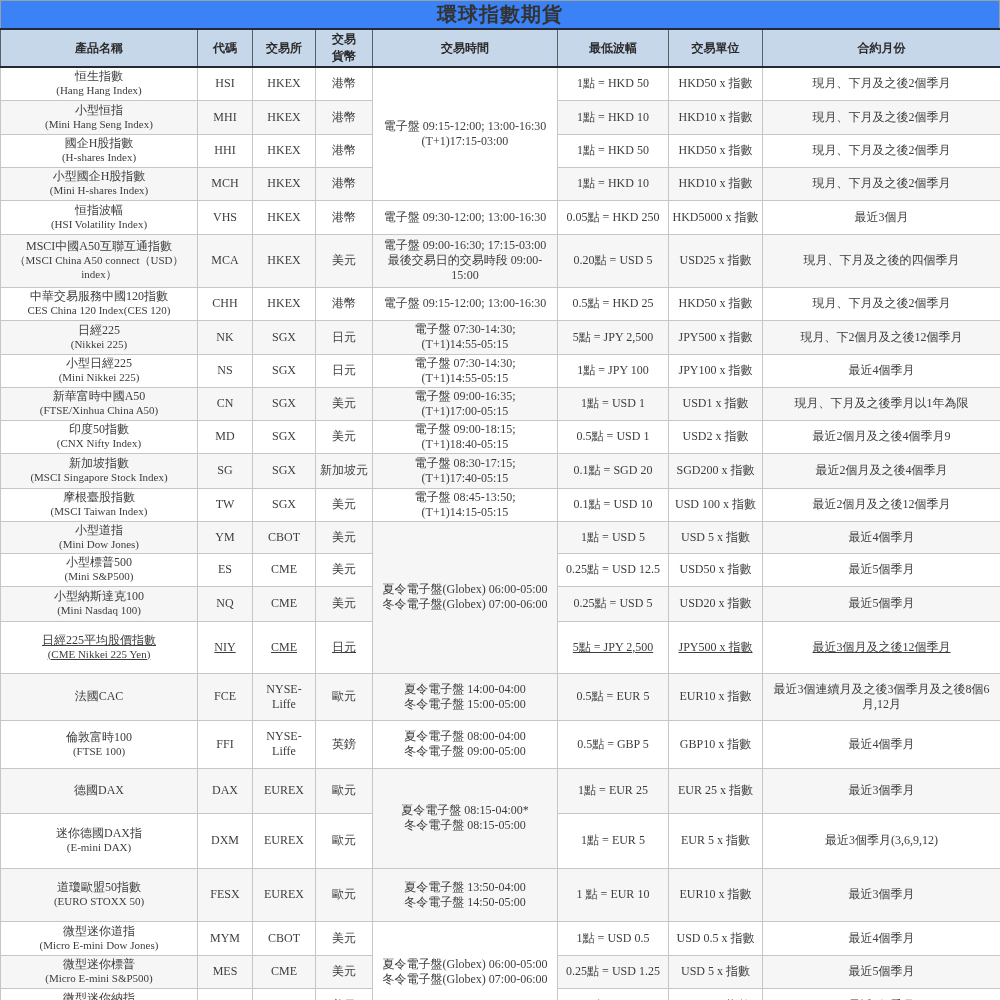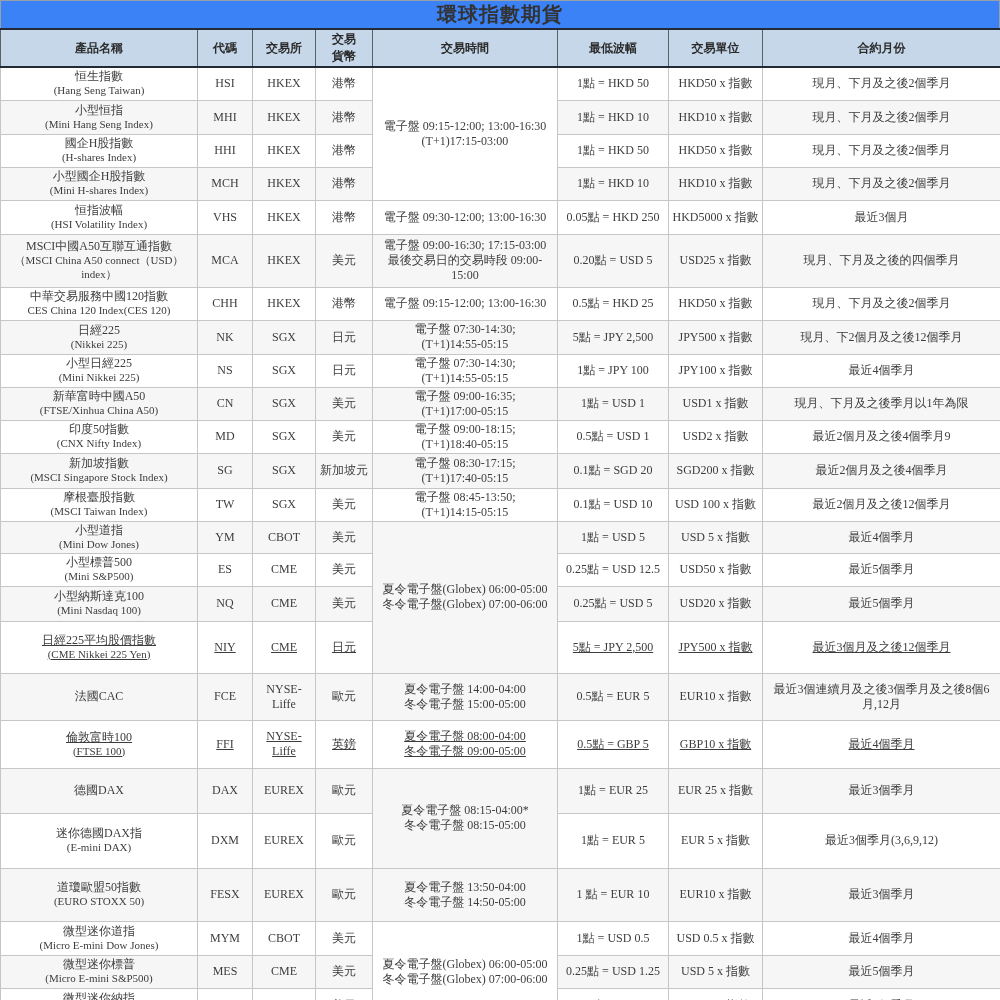--- a/index.html
+++ b/index.html
@@ -60,21 +60,21 @@
         <th>交易時間</th>
         <th>最低波幅</th>
         <th>交易單位</th>
         <th>合約月份</th>
       </tr>
     </thead>
     <tbody>
         <tr style="height: 33px;">
           <td class="c-product">
             <div class="zh">恒生指數</div>
-            <div class="en">(Hang Seng Taiwan)</div>
+            <div class="en">(Hang Hang Index)</div>
           </td>
           <td class="c-code">HSI</td>
           <td class="c-exch">HKEX</td>
           <td class="c-curr">港幣</td>
           <td class="c-hours" rowspan="4">
             <div>電子盤 09:15-12:00; 13:00-16:30</div>
             <div>(T+1)17:15-03:00</div>
           </td>
           <td class="c-tick">1點 = HKD 50</td>
           <td class="c-unit">HKD50 x 指數</td>
@@ -318,21 +318,21 @@
           <td class="c-exch">NYSE-Liffe</td>
           <td class="c-curr">歐元</td>
           <td class="c-hours">
             <div>夏令電子盤 14:00-04:00</div>
             <div>冬令電子盤 15:00-05:00</div>
           </td>
           <td class="c-tick">0.5點 = EUR 5</td>
           <td class="c-unit">EUR10 x 指數</td>
           <td class="c-months">最近3個連續月及之後3個季月及之後8個6月,12月</td>
         </tr>
-        <tr style="height: 48px; text-decoration: underline;">
+        <tr style="height: 48px;">
           <td class="c-product">
             <div class="zh">倫敦富時100</div>
             <div class="en">(FTSE 100)</div>
           </td>
           <td class="c-code">FFI</td>
           <td class="c-exch">NYSE-Liffe</td>
           <td class="c-curr">英鎊</td>
           <td class="c-hours">
             <div>夏令電子盤 08:00-04:00</div>
             <div>冬令電子盤 09:00-05:00</div>

